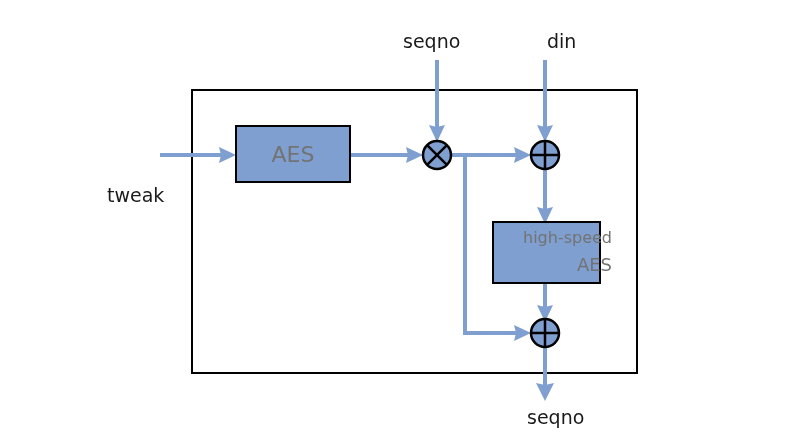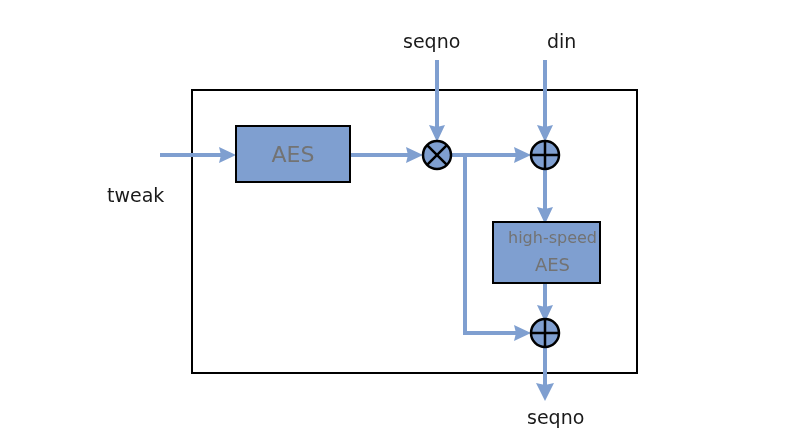--- a/index.html
+++ b/index.html
@@ -75,20 +75,21 @@
     width: 114px;
     font-size: 22px;
     line-height: 28px;
   }
   #label-hs-aes {
     left: 493px;
     top: 224px;
     width: 119px;
     font-size: 16px;
     line-height: 27px;
+    text-align: right;
   }
   #label-hs-aes .line2 {
     font-size: 18px;
   }
   #label-tweak {
     left: 107px;
     top: 144px;
     margin-top: 40px;
   }
   #label-seqno {

